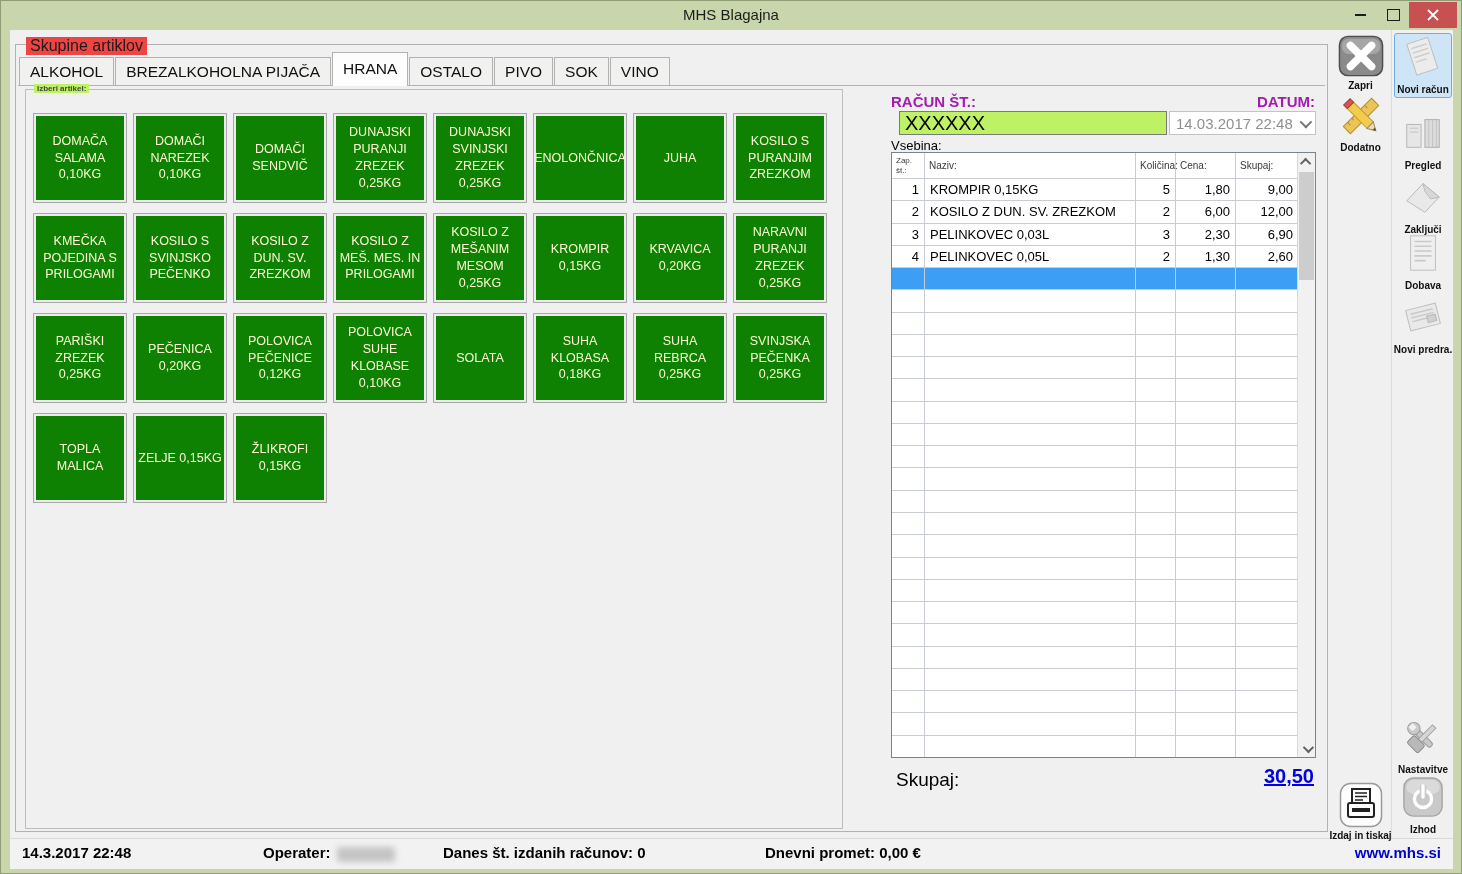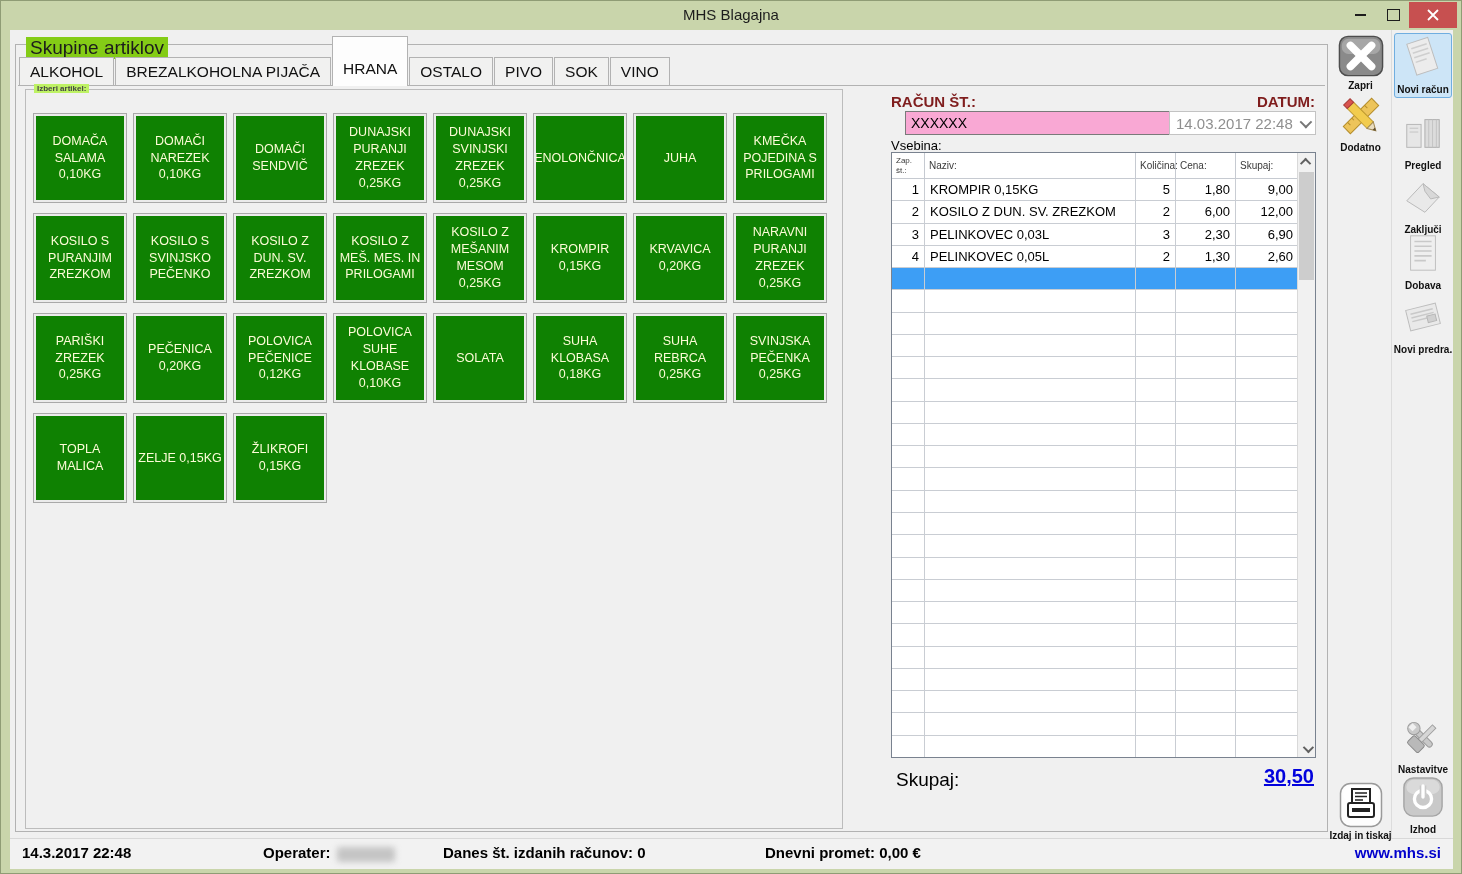--- a/index.html
+++ b/index.html
@@ -13,44 +13,44 @@
   .caption-buttons{position:absolute;right:5px;top:2px;height:26px;display:flex;z-index:5;}
   .cap-btn{display:flex;align-items:center;justify-content:center;height:26px;}
   .cap-min{width:34px;}.cap-max{width:32px;}
   .cap-close{width:48px;background:#c75050;}
   .min-glyph{width:11px;height:0;border-top:2px solid #1c1c1c;}
   .max-glyph{width:11px;height:10px;border:1.5px solid #1c1c1c;background:transparent;}
   
   .body-area{position:absolute;left:10px;top:30px;width:1443px;height:838px;background:#f0f0f0;}
   
   #main-gb{position:absolute;left:5px;top:14px;width:1311px;height:786px;border:1px solid #b2b2b2;}
-  .gb-label{position:absolute;left:10px;top:-8px;background:#84cc16;padding:0 4px;font-size:19px;color:#1c1c1c;}
+  .gb-label{position:absolute;left:10px;top:-8px;background:#ef4444;padding:0 4px;font-size:16px;color:#1c1c1c;}
   
   #tabstrip{position:absolute;left:2px;top:10px;right:2px;height:30px;display:flex;align-items:flex-end;
             border-bottom:1px solid #b2b2b2;padding-left:1px;}
   .tab{border:1px solid #b2b2b2;border-bottom:none;background:#f1f1f0;color:#111;
        font-size:15.5px;padding:3px 10px;height:21px;line-height:21px;margin-right:1px;cursor:default;}
-  .tab.active{background:#fdfdfd;position:relative;z-index:2;margin-bottom:-1px;height:26px;line-height:24px;padding-top:20px;}
+  .tab.active{background:#fdfdfd;position:relative;z-index:2;margin-bottom:-1px;height:26px;line-height:24px;padding-top:4px;}
   
   #products-gb{position:absolute;left:9px;top:44px;width:816px;height:738px;border:1px solid #bcbcbc;}
   .gb-label-sm{position:absolute;left:8px;top:-6px;background:#bef264;padding:0 3px;font-size:8px;font-weight:bold;color:#444;}
   #product-grid{position:absolute;left:8px;top:24px;display:grid;grid-template-columns:repeat(8,92px);
                 grid-auto-rows:88px;column-gap:8px;row-gap:12px;}
   .product-btn{background:#0f8102;border:2px solid #ebebeb;box-shadow:0 0 0 1px #a9a9a9;
                color:#fdfcd7;font-family:"Liberation Sans",sans-serif;font-size:12.5px;line-height:1.35;
                display:flex;align-items:center;justify-content:center;text-align:center;
                padding:2px;cursor:pointer;overflow:hidden;}
   
   #receipt{position:absolute;left:875px;top:46px;width:425px;height:712px;}
-  .r-label{position:absolute;top:2px;font-size:15px;font-weight:bold;color:#7f1d1d;}
+  .r-label{position:absolute;top:2px;font-size:15px;font-weight:bold;color:#a21caf;}
   .r-label.left{left:0;}
   .r-label.right{right:1px;}
-  #racun-input{position:absolute;left:14px;top:20px;width:268px;height:24px;box-sizing:border-box;
-               border:1px solid #7a7a7a;background:#f9a8d4;font-family:"Liberation Sans",sans-serif;
-               font-size:14px;padding:0 5px;color:#000;}
+  #racun-input{position:absolute;left:8px;top:20px;width:268px;height:24px;box-sizing:border-box;
+               border:1px solid #7a7a7a;background:#bef264;font-family:"Liberation Sans",sans-serif;
+               font-size:20px;padding:0 5px;color:#000;}
   #date-combo{position:absolute;left:278px;top:20px;width:147px;height:24px;box-sizing:border-box;
               border:1px solid #c3c3c3;background:#fff;display:flex;align-items:center;
               font-size:15px;color:#8f8f8f;padding:0 6px;cursor:default;}
   #date-combo .chev{margin-left:auto;width:7px;height:7px;border-right:2px solid #777;border-bottom:2px solid #777;
                     transform:rotate(45deg) translateY(-2px);}
   .vsebina{position:absolute;left:0;top:47px;font-size:13px;color:#000;}
   
   #rtable{position:absolute;left:0;top:61px;width:425px;height:606px;box-sizing:border-box;
           border:1px solid #79828f;background:#fff;display:flex;flex-direction:column;padding-right:17px;}
   #table-header{display:flex;height:25px;flex:none;border-bottom:1px solid #c6cad1;}
@@ -143,22 +143,22 @@
       <div id="products-gb">
         <span class="gb-label-sm">Izberi artikel:</span>
         <div id="product-grid">
             <button class="product-btn">DOMAČA SALAMA 0,10KG</button>
             <button class="product-btn">DOMAČI NAREZEK 0,10KG</button>
             <button class="product-btn">DOMAČI SENDVIČ</button>
             <button class="product-btn">DUNAJSKI PURANJI ZREZEK 0,25KG</button>
             <button class="product-btn">DUNAJSKI SVINJSKI ZREZEK 0,25KG</button>
             <button class="product-btn">ENOLONČNICA</button>
             <button class="product-btn">JUHA</button>
+            <button class="product-btn">KOSILO S PURANJIM ZREZKOM</button>
             <button class="product-btn">KMEČKA POJEDINA S PRILOGAMI</button>
-            <button class="product-btn">KOSILO S PURANJIM ZREZKOM</button>
             <button class="product-btn">KOSILO S SVINJSKO PEČENKO</button>
             <button class="product-btn">KOSILO Z DUN. SV. ZREZKOM</button>
             <button class="product-btn">KOSILO Z MEŠ. MES. IN PRILOGAMI</button>
             <button class="product-btn">KOSILO Z MEŠANIM MESOM 0,25KG</button>
             <button class="product-btn">KROMPIR 0,15KG</button>
             <button class="product-btn">KRVAVICA 0,20KG</button>
             <button class="product-btn">NARAVNI PURANJI ZREZEK 0,25KG</button>
             <button class="product-btn">PARIŠKI ZREZEK 0,25KG</button>
             <button class="product-btn">PEČENICA 0,20KG</button>
             <button class="product-btn">POLOVICA PEČENICE 0,12KG</button>

